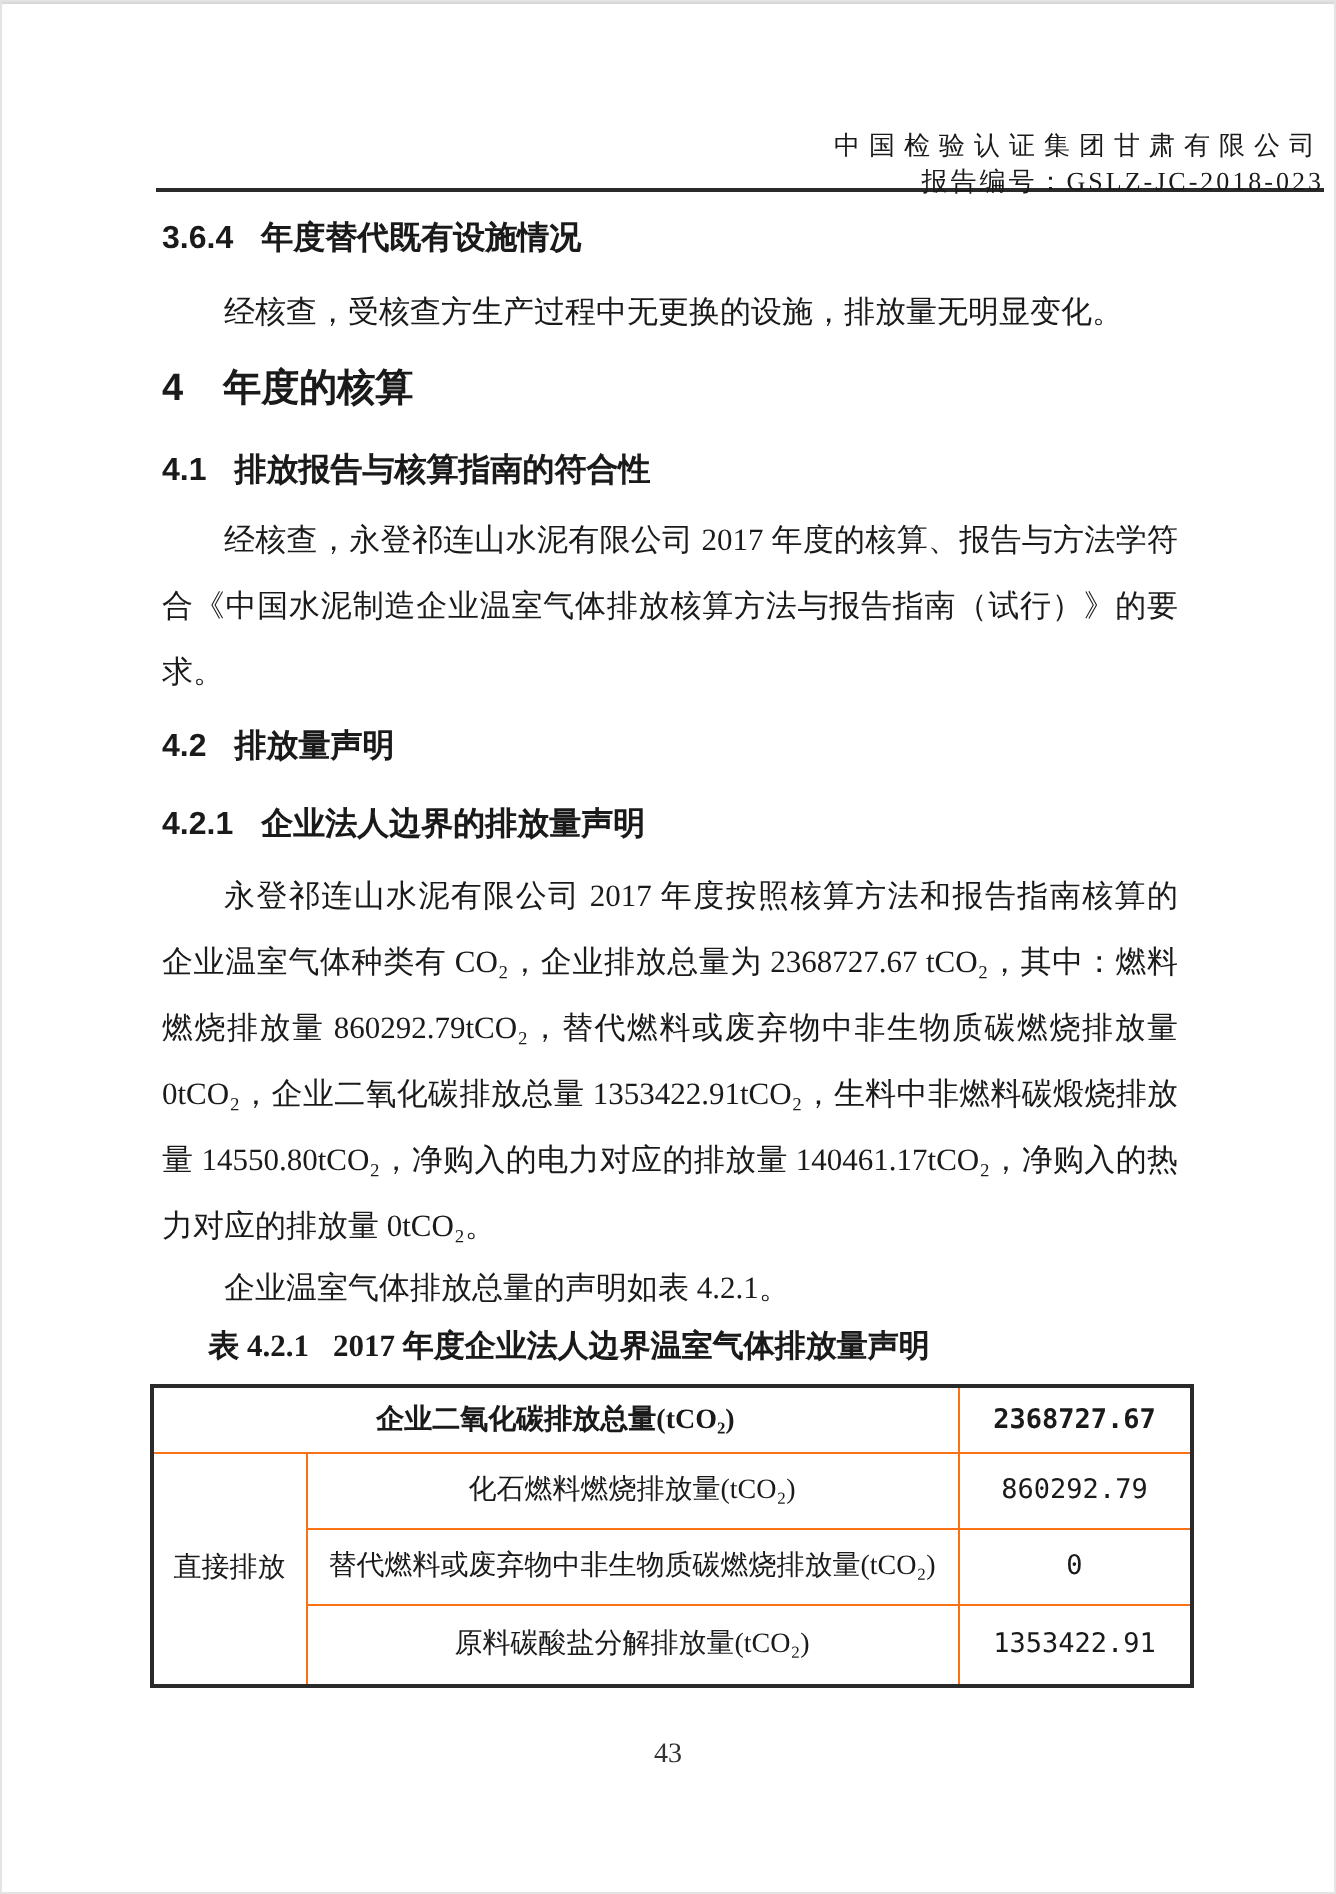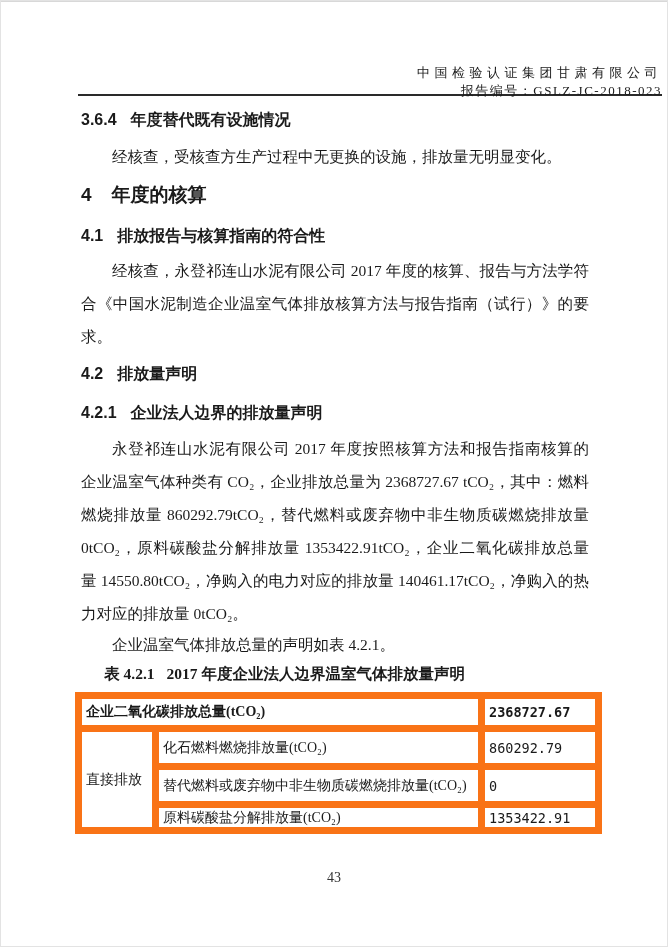--- a/index.html
+++ b/index.html
@@ -46,27 +46,27 @@
     text-align:center;font-weight:bold;font-size:15.5px;line-height:24px;
   }
   .tcap .t{margin-left:12px;}
   
   .tbl{
     position:absolute;left:75px;top:692px;
     border-collapse:collapse;table-layout:fixed;width:520px;
     font-size:14px;
   }
   .tbl td{
-    border:7px solid #f97316;vertical-align:middle;
+    border:1px solid #f97316;text-align:center;vertical-align:middle;
     padding:0 4px;
   }
   .tbl{border:2px solid #2a2a2a;}
   .tbl .val{font-family:"DejaVu Sans Mono",monospace;font-size:13.5px;}
   .tbl .totrow td{font-weight:bold;}
-  .r1{height:33px}.r2{height:38px}.r3{height:38px}.r4{height:26px}
+  .r1{height:33px}.r2{height:38px}.r3{height:38px}.r4{height:41px}
   
   .pgnum{
     position:absolute;left:0;width:668px;top:870px;
     text-align:center;font-size:14px;color:#333;
   }
 </style>
 </head>
 <body>
 
 <div class="page">
@@ -103,21 +103,21 @@
   </div>
 
   <div class="hsec" style="top:401px">
     <span class="n">4.2.1</span><span class="t">企业法人边界的排放量声明</span>
   </div>
 
   <div class="para" style="top:432px">
     <div class="ln ind j">永登祁连山水泥有限公司 2017 年度按照核算方法和报告指南核算的</div>
     <div class="ln j">企业温室气体种类有 CO₂，企业排放总量为 2368727.67 tCO₂，其中：燃料</div>
     <div class="ln j">燃烧排放量 860292.79tCO₂，替代燃料或废弃物中非生物质碳燃烧排放量</div>
-    <div class="ln j">0tCO₂，原料碳酸盐分解排放量 1353422.91tCO₂，企业二氧化碳排放总量</div>
+    <div class="ln j">0tCO₂，企业二氧化碳排放总量 1353422.91tCO₂，生料中非燃料碳煅烧排放</div>
     <div class="ln j">量 14550.80tCO₂，净购入的电力对应的排放量 140461.17tCO₂，净购入的热</div>
     <div class="ln">力对应的排放量 0tCO₂。</div>
   </div>
 
   <div class="para" style="top:628px">
     <div class="ln ind">企业温室气体排放总量的声明如表 4.2.1。</div>
   </div>
 
   <div class="tcap">
     <span class="n">表 4.2.1</span><span class="t">2017 年度企业法人边界温室气体排放量声明</span>

